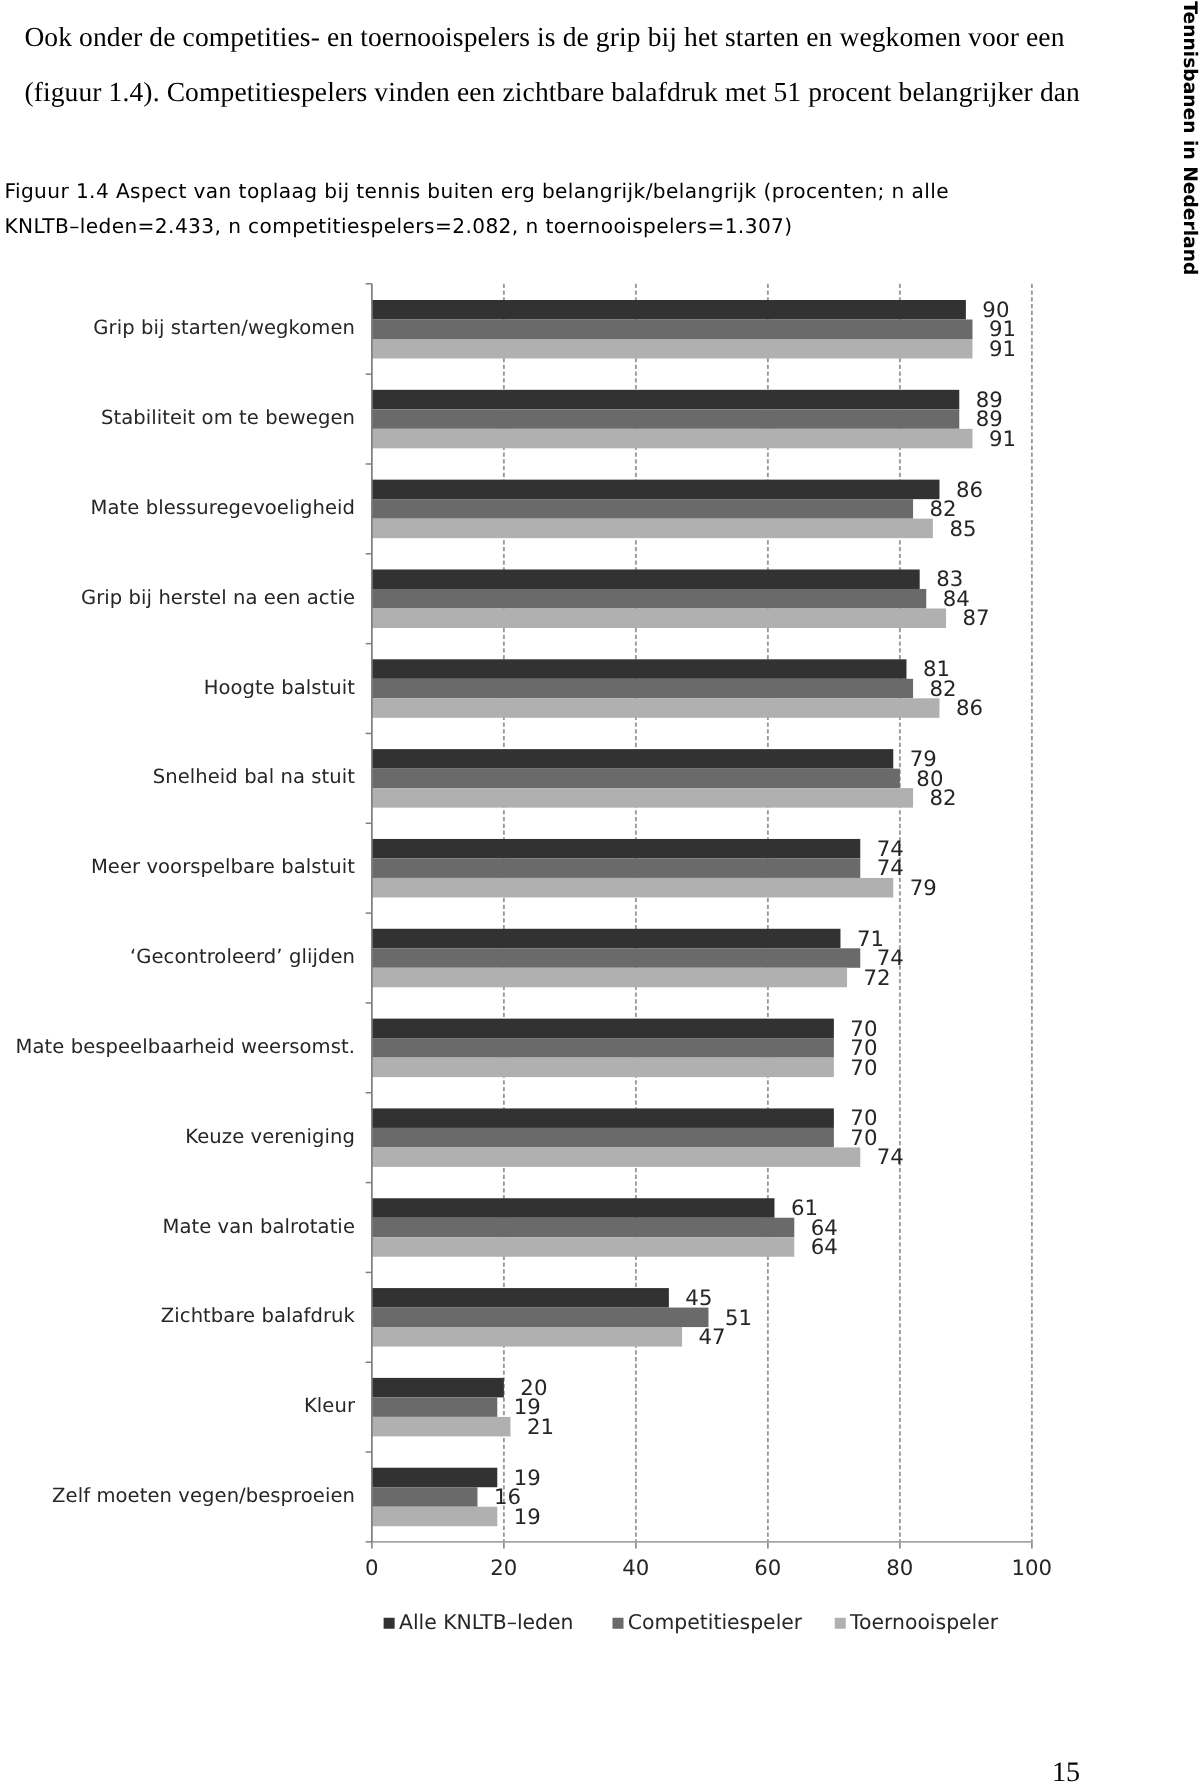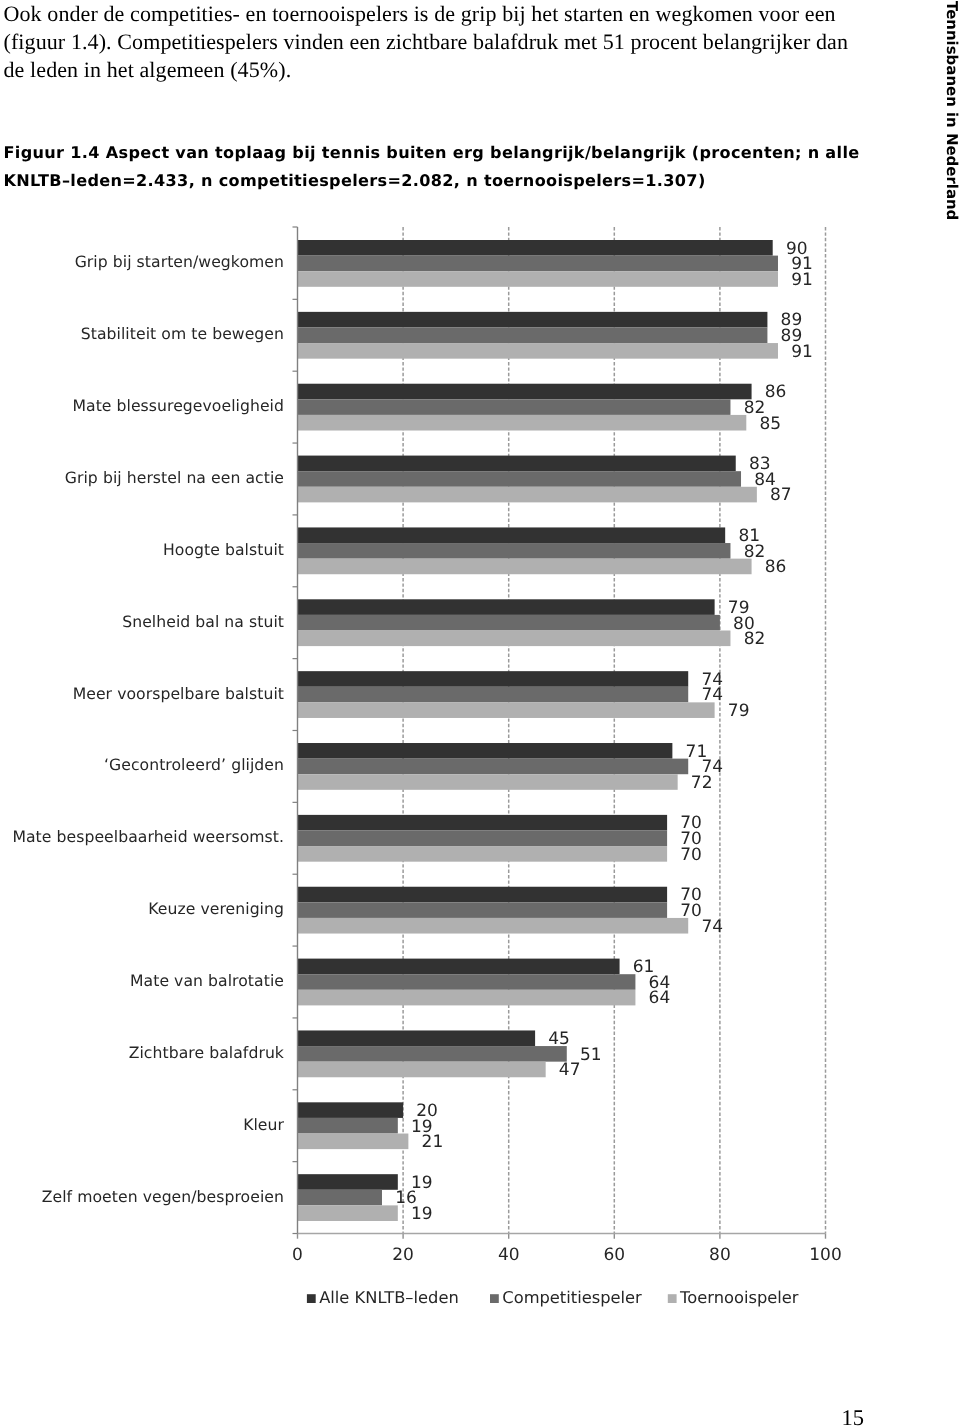--- a/index.html
+++ b/index.html
@@ -6,25 +6,25 @@
   html,body{margin:0;padding:0;}
   body{width:960px;height:1426px;background:#fff;position:relative;overflow:hidden;
        font-family:"DejaVu Sans",sans-serif;-webkit-font-smoothing:antialiased;
        text-rendering:geometricPrecision;}
   .page{position:absolute;inset:0;}
 
   
   #body-copy{position:absolute;left:3.5px;top:-0.5px;width:880px;
              font-family:"Liberation Serif",serif;font-size:22px;line-height:28.4px;
              letter-spacing:0.1px;color:#000;text-align:left;white-space:nowrap;}
-  #body-copy .ln{margin:0;}
+  #body-copy .ln{margin:16px;}
 
   
   #figure-caption{position:absolute;left:3.5px;top:138.5px;width:900px;
-             font-family:"DejaVu Sans",sans-serif;font-weight:bold;font-size:16.1px;
+             font-family:"DejaVu Sans",sans-serif;font-weight:normal;font-size:16.1px;
              line-height:28.6px;letter-spacing:0.33px;color:#000;white-space:nowrap;}
 
   
   #running-head{position:absolute;left:962.0px;top:0.6px;
       transform-origin: 0 0; transform: rotate(90deg);
       line-height:20px;
       font-family:"DejaVu Sans",sans-serif;font-weight:bold;font-size:14.95px;
       letter-spacing:0px;color:#000;white-space:nowrap;}
 
   
@@ -38,21 +38,20 @@
   .page{will-change:transform;}
 </style>
 </head>
 <body>
 
 <div class="page">
 
   <div id="body-copy">
     <div class="ln">Ook onder de competities- en toernooispelers is de grip bij het starten en wegkomen voor een</div>
     <div class="ln">(figuur 1.4). Competitiespelers vinden een zichtbare balafdruk met 51 procent belangrijker dan</div>
-    <div class="ln">de leden in het algemeen (45%).</div>
   </div>
 
   <div id="figure-caption">
     <div class="cln">Figuur 1.4 Aspect van toplaag bij tennis buiten erg belangrijk/belangrijk (procenten; n alle</div>
     <div class="cln">KNLTB–leden=2.433, n competitiespelers=2.082, n toernooispelers=1.307)</div>
   </div>
 
   <div id="running-head">Tennisbanen in Nederland</div>
 
   <div id="page-number">15</div>

